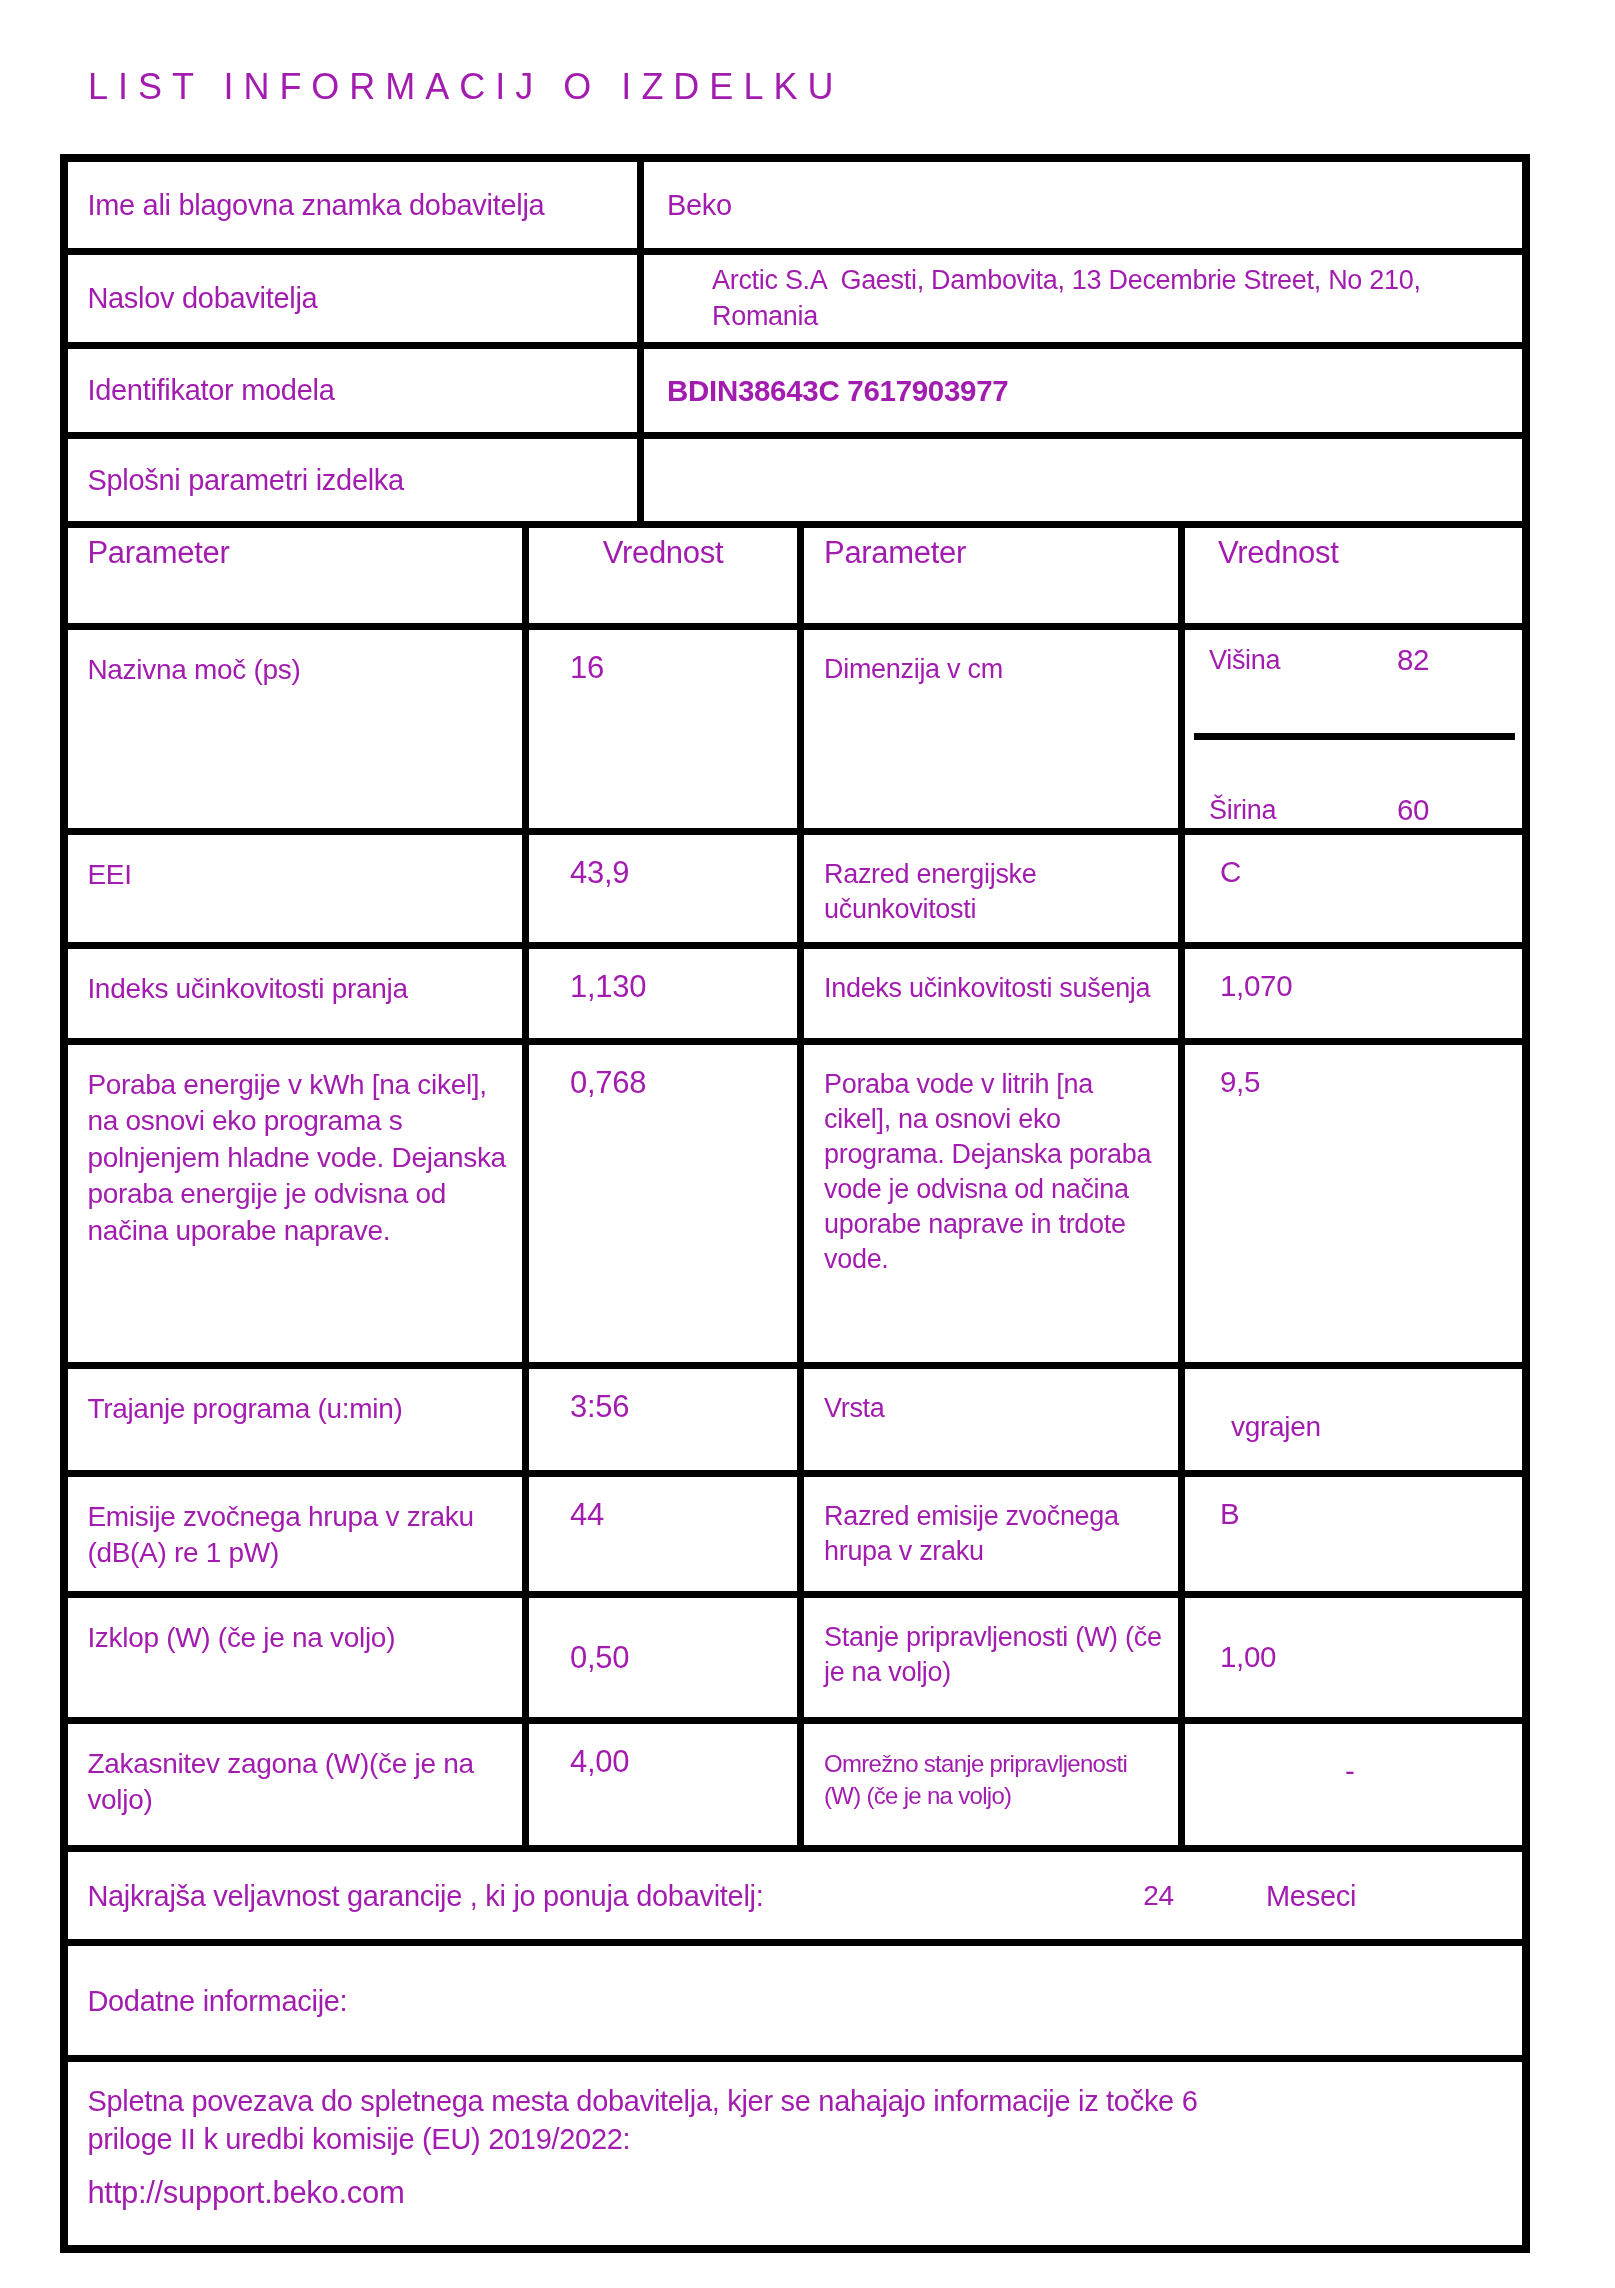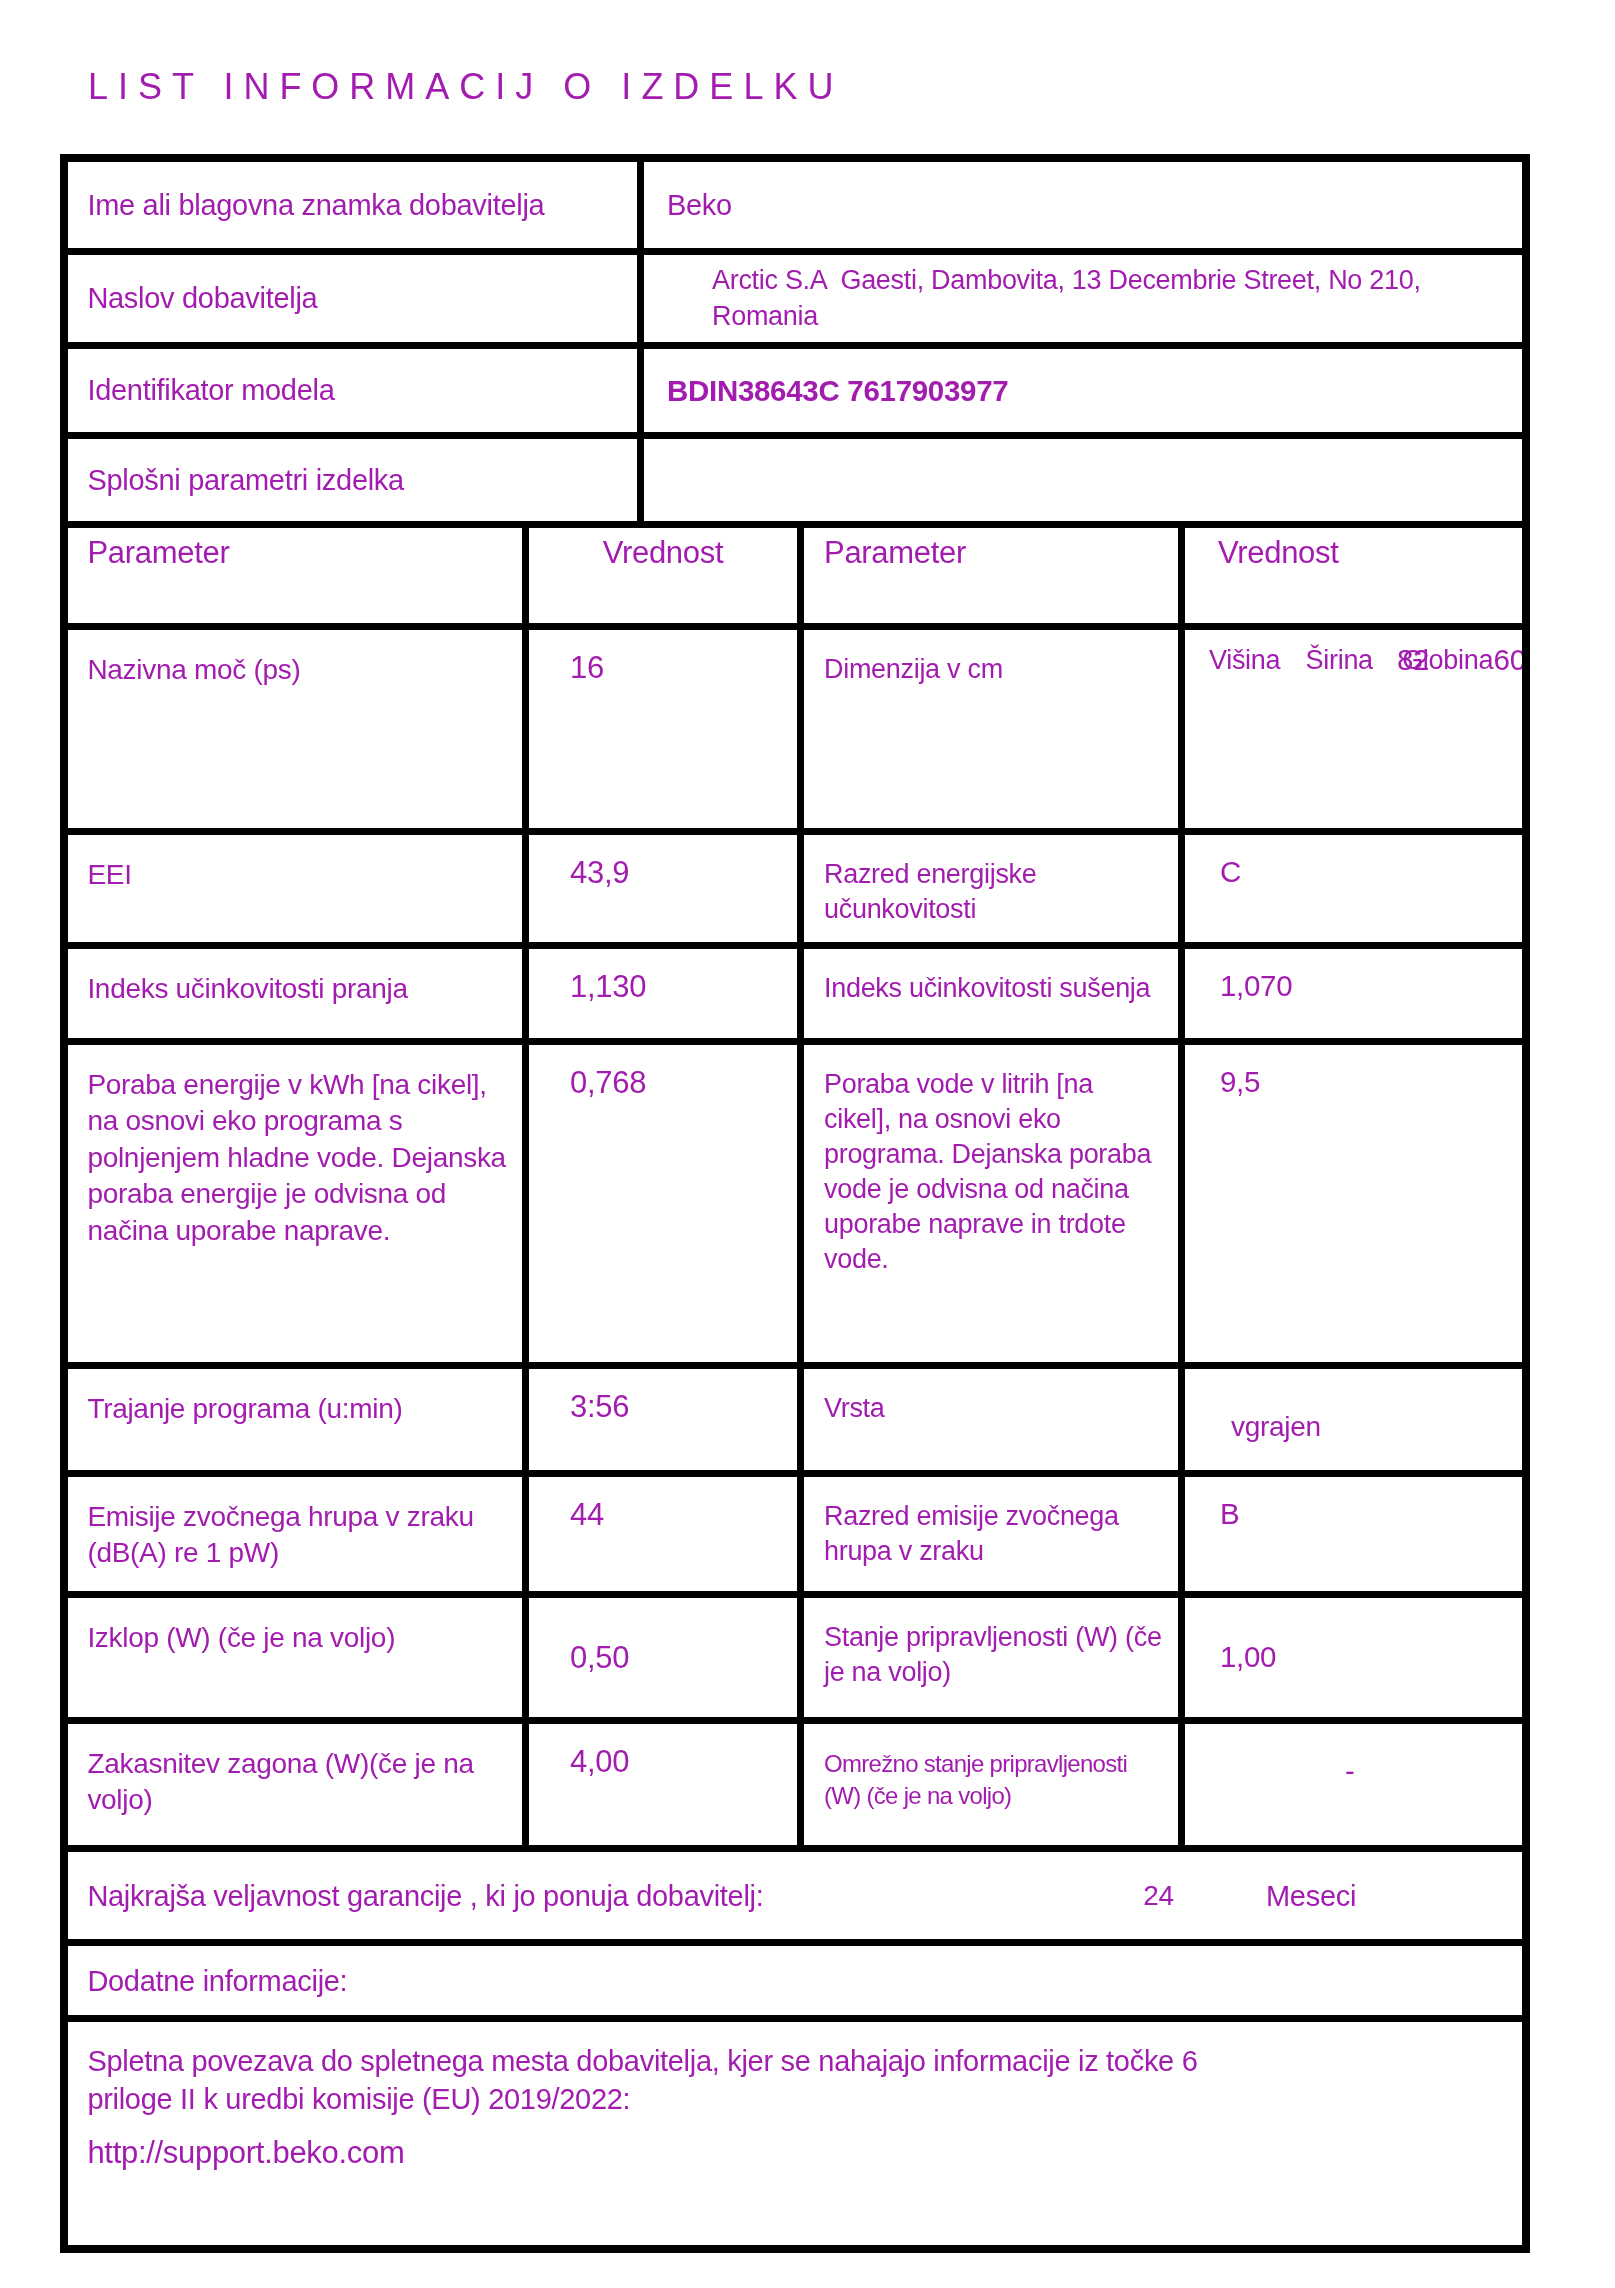--- a/index.html
+++ b/index.html
@@ -57,21 +57,21 @@
   .hdr.c2 { text-align: center; }
   .hdr.c3 { padding-left: 20px; }
   .hdr.c4 { padding-left: 33px; }
 
   .toplab { font-size: 29px; padding-left: 19.4px; }
   .topval { font-size: 29px; padding-left: 23px; }
   .topval.bold { font-weight: 700; font-size: 29.5px; }
   .addr { font-size: 27px; line-height: 1.3; white-space: pre-wrap; padding-left: 23px; }
 
   
-  .dimcell { display: flex; flex-direction: row; gap: 40px; }
+  .dimcell { display: flex; flex-direction: column; gap: 40px; }
   .dimrow { position: relative; flex: 0 0 auto; }
   .dimrow .dimk { position: absolute; left: 24px; top: 14.8px; font-size: 27px; }
   .dimrow .dimv { position: absolute; left: 212px; top: 13px; font-size: 29.5px; }
   .dimsep { height: 7.4px; background: #000000; margin: 0 7.4px 0 9.2px; flex: 0 0 auto; }
 
   .pt-lg { padding-top: 42px; }
   .dash  { text-align: center; padding-left: 0; font-size: 29.5px; padding-top: 29.5px; }
   .small-cond { font-size: 24px; letter-spacing: -0.7px; line-height: 1.35; padding-top: 24px; }
 
   
@@ -195,21 +195,21 @@
       <div class="cell c3 lab3 small-cond">Omrežno stanje pripravljenosti (W) (če je na voljo)</div>
       <div class="cell c4 val4 dash">-</div>
     </div>
 
     <div class="row frow" style="height:94px">
       <span class="warranty-label">Najkrajša veljavnost garancije , ki jo ponuja dobavitelj:</span>
       <span class="warranty-value">24</span>
       <span class="warranty-unit">Meseci</span>
     </div>
 
-    <div class="row frow" style="height:76px">
+    <div class="row frow" style="height:116px">
       <span class="addinfo">Dodatne informacije:</span>
     </div>
 
     <div class="row frow last">
       <div class="weblink-wrap">
         <div class="weblink-text">Spletna povezava do spletnega mesta dobavitelja, kjer se nahajajo informacije iz točke 6</div>
         <div class="weblink-text">priloge II k uredbi komisije (EU) 2019/2022:</div>
         <div class="weblink-url">http://support.beko.com</div>
       </div>
     </div>

